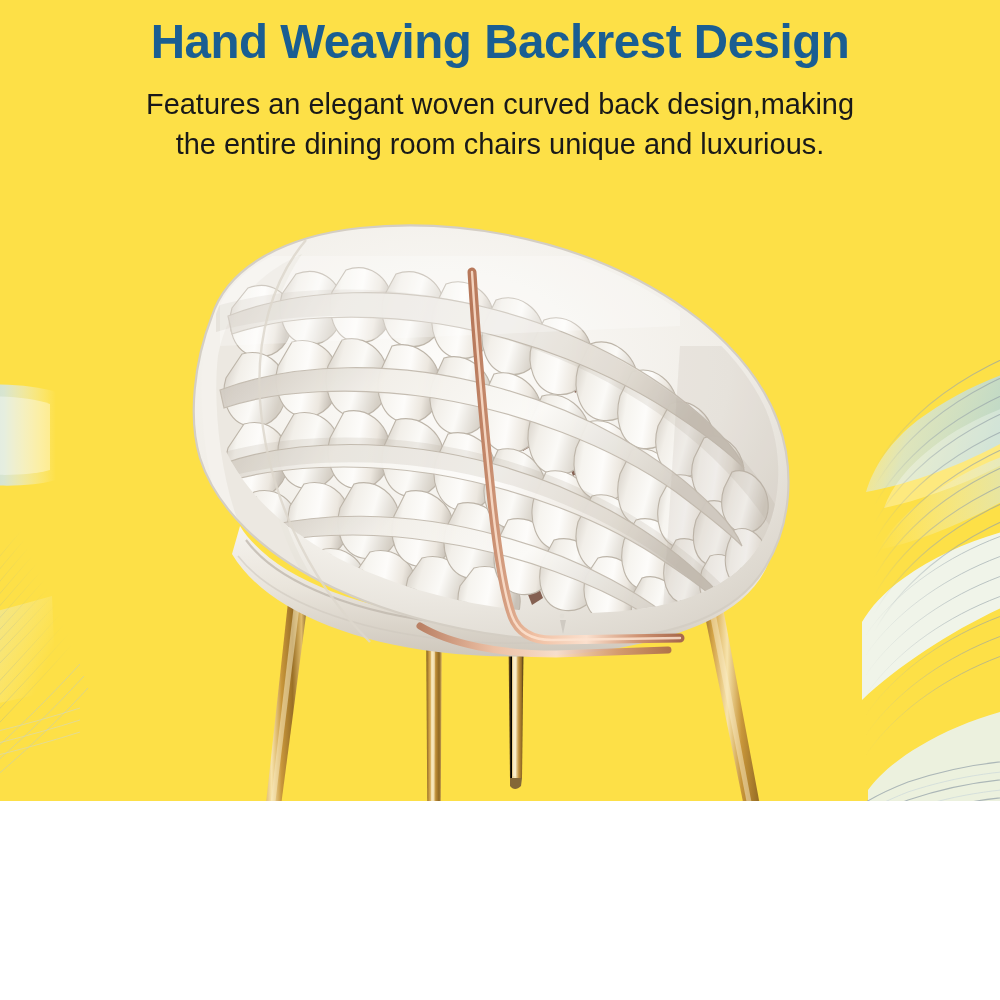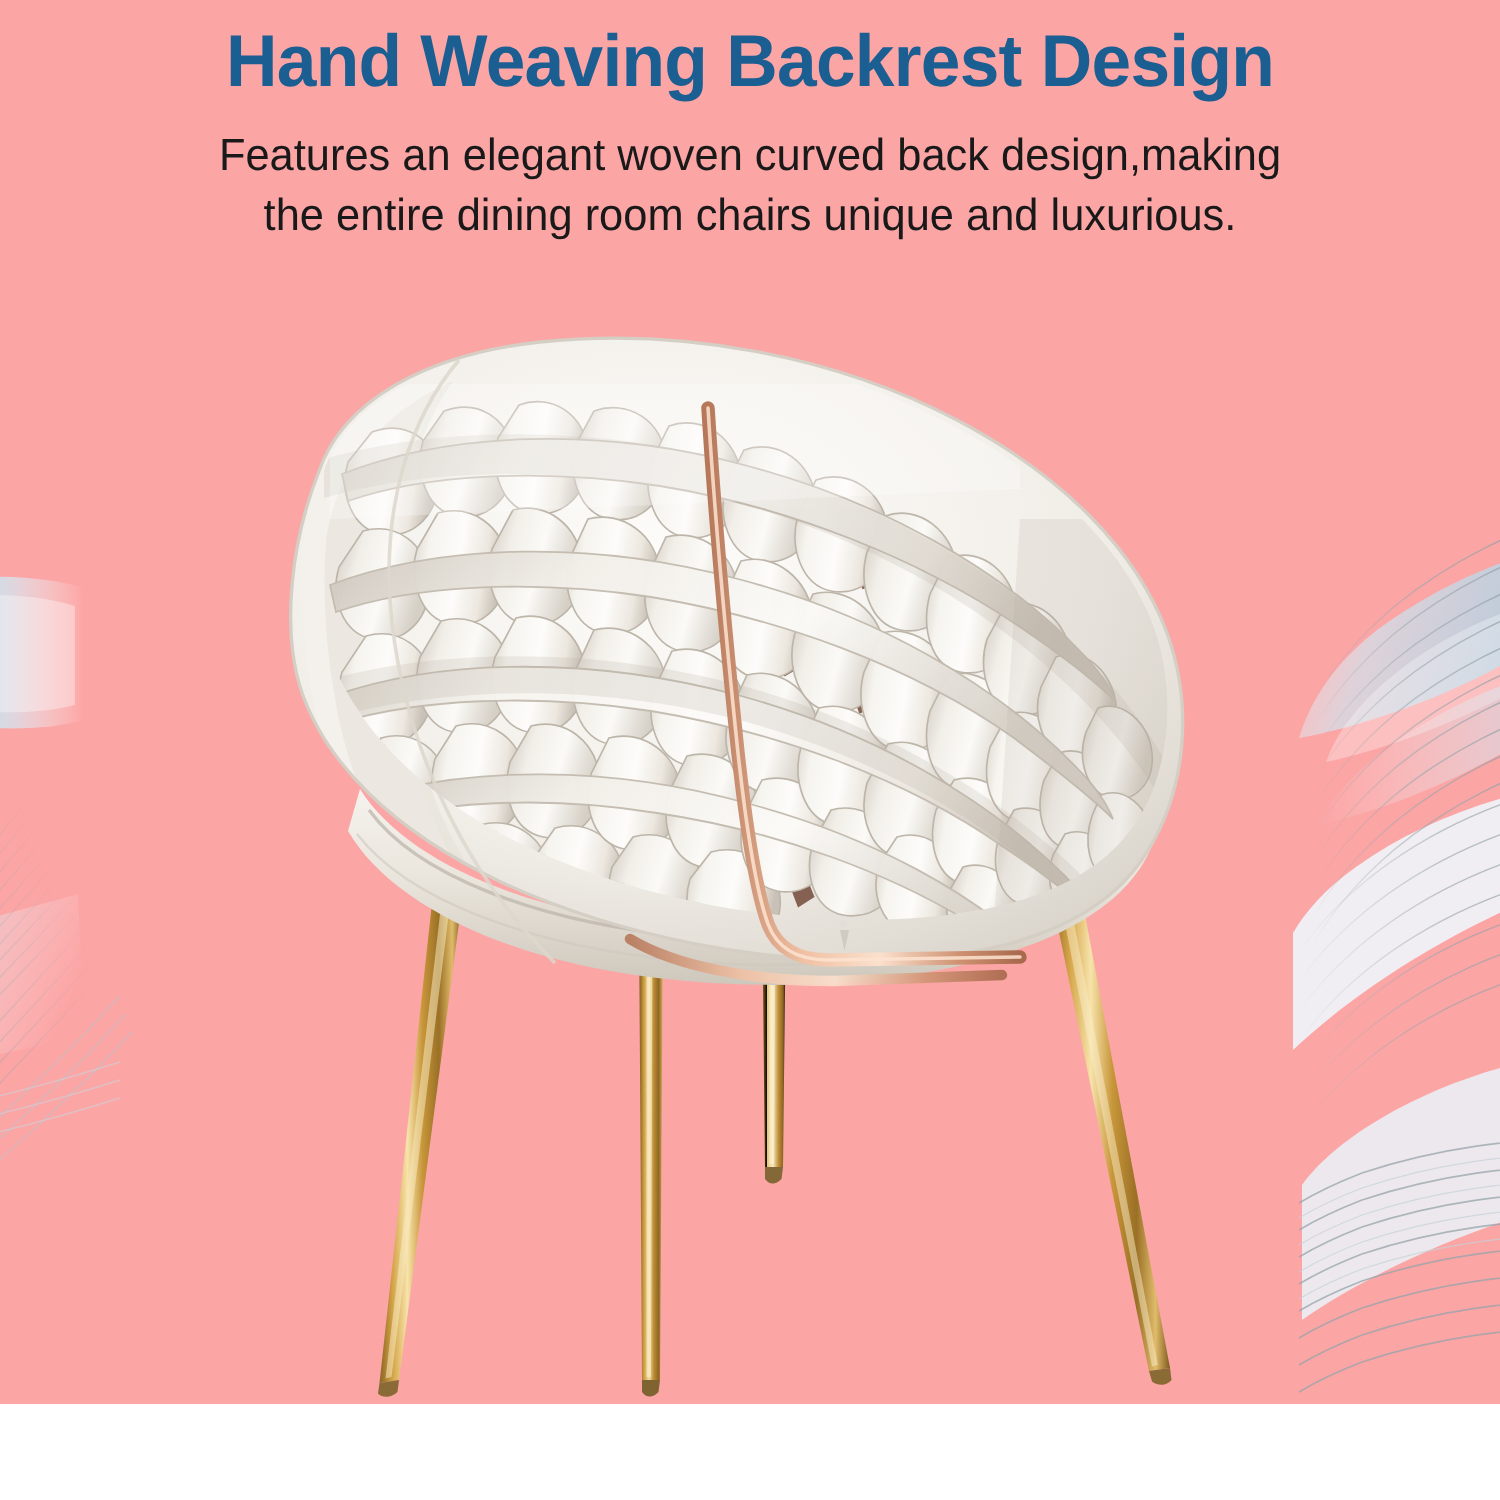--- a/index.html
+++ b/index.html
@@ -9,22 +9,22 @@
   }
   body {
     width: 1000px;
     height: 1000px;
     overflow: hidden;
     font-family: "Liberation Sans", sans-serif;
   }
   #page {
     position: relative;
     width: 1000px;
-    height: 936px;
-    background: #fca5a5;
+    height: 801px;
+    background: #fde047;
     overflow: hidden;
   }
 
   
   .edge-deco {
     position: absolute;
     top: 0;
     height: 1000px;
     pointer-events: none;
   }

